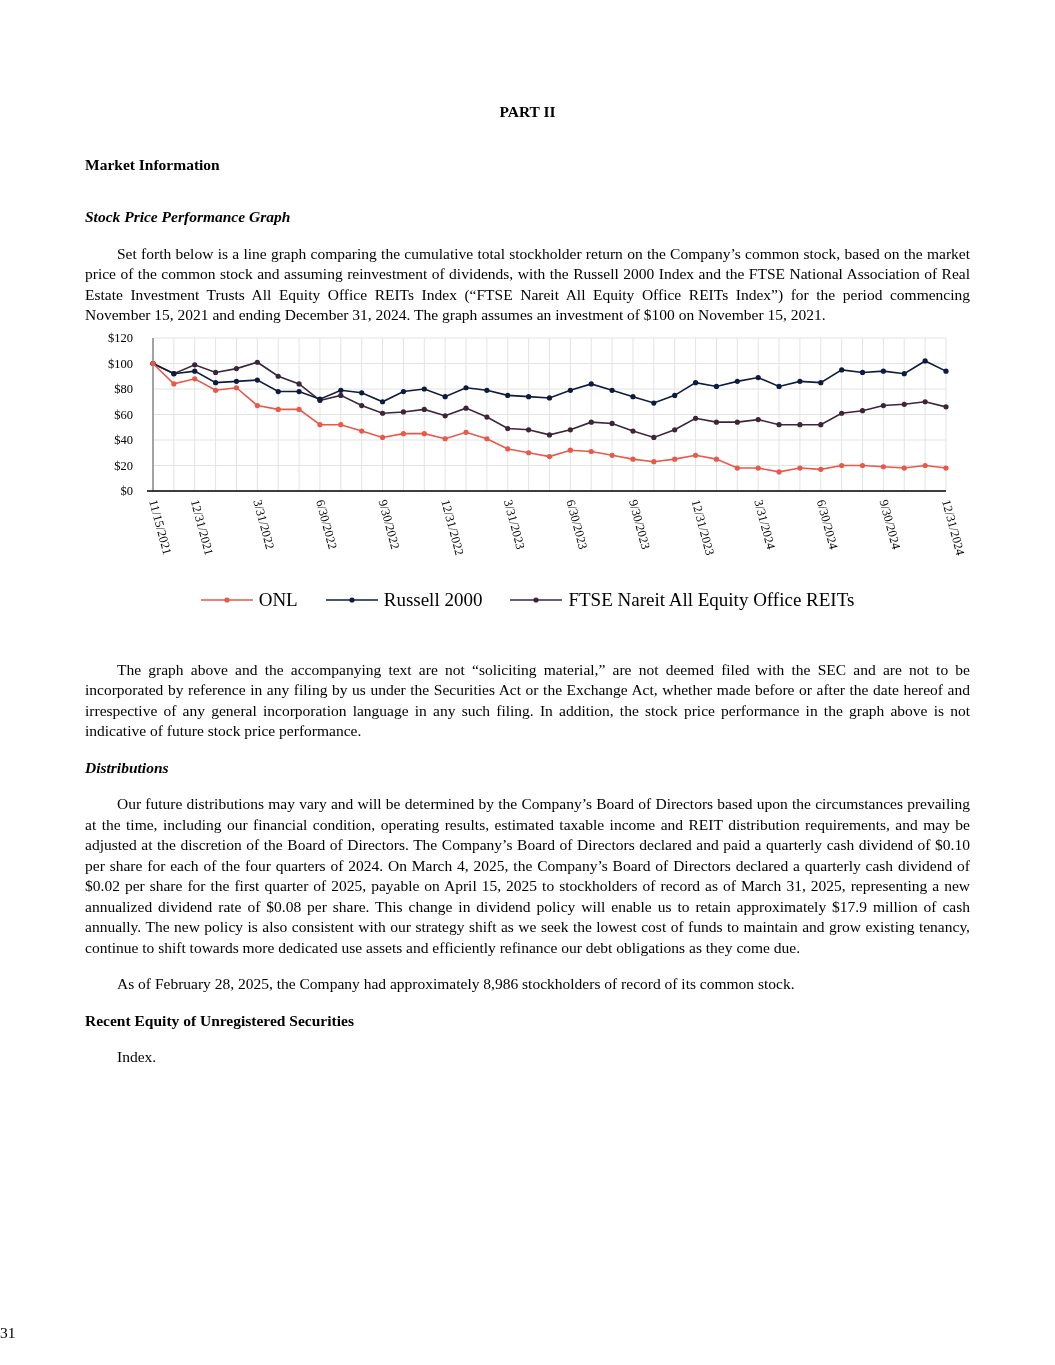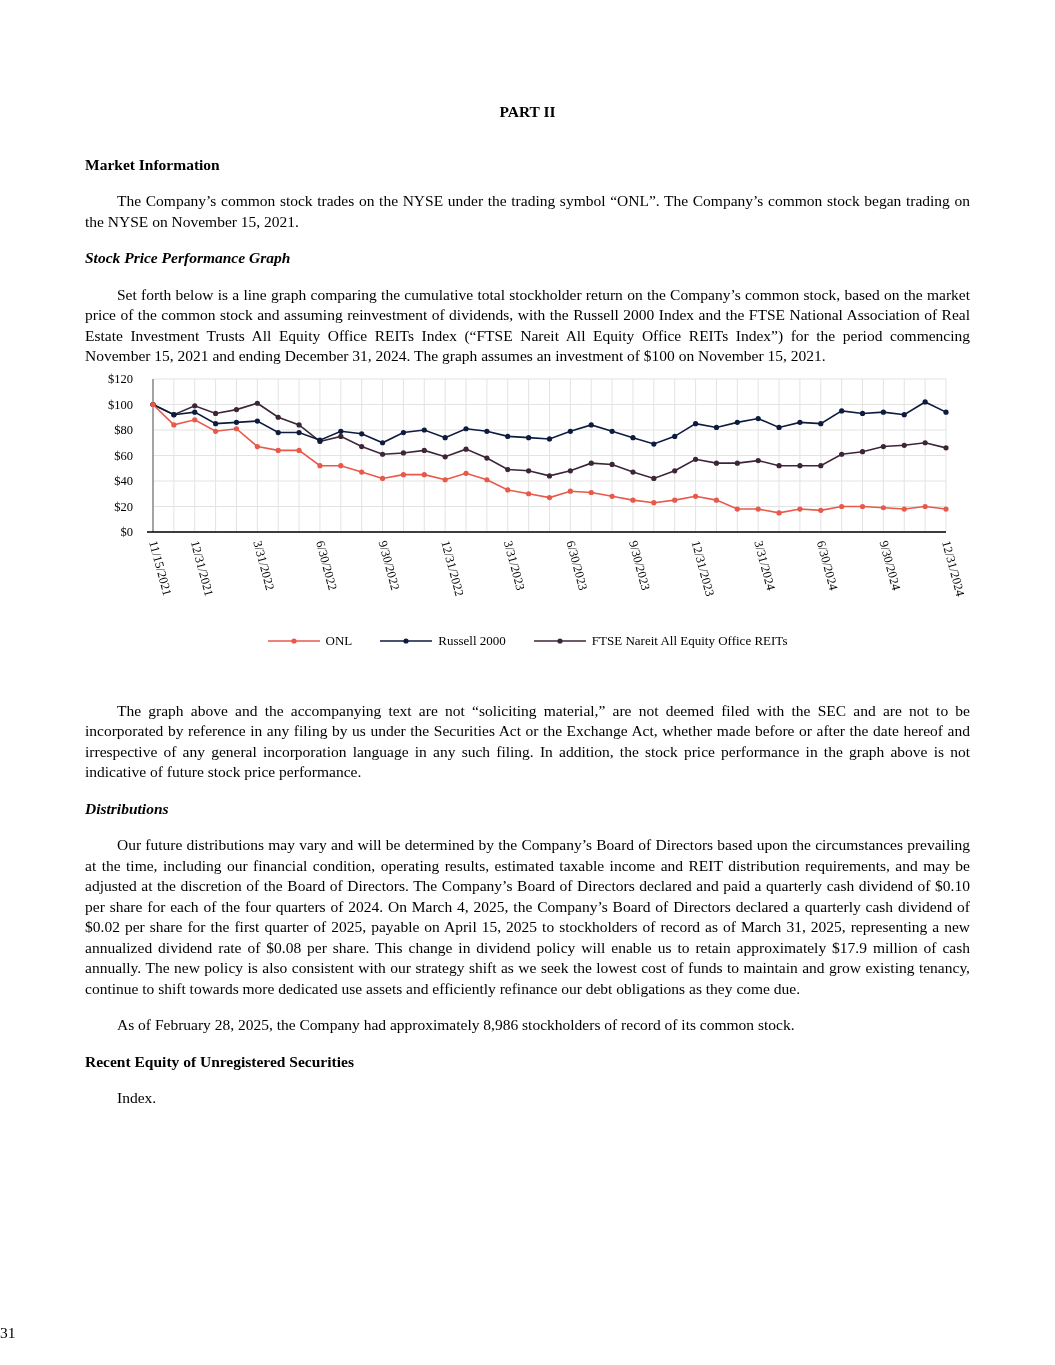--- a/index.html
+++ b/index.html
@@ -7,34 +7,33 @@
   .page { position: absolute; left: 85px; top: 102px; width: 885px; }
   .center { text-align: center; }
   .bold { font-weight: bold; }
   .bi { font-weight: bold; font-style: italic; }
   p { margin: 0; text-align: justify; }
   .indent { text-indent: 32px; }
   .gap { height: 16px; }
   .chart-title { text-align: center; font-weight: bold; margin-top: 24px; }
   .chart-wrap { position: relative; width: 885px; height: 320px; }
   svg text { font-family: "Liberation Serif", serif; }
-  .legend { position: absolute; top: 264px; left: 0; width: 885px; display: flex; justify-content: center; gap: 28px; font-size: 13px; }
+  .legend { position: absolute; top: 264px; left: 0; width: 885px; display: flex; justify-content: center; gap: 28px; font-size: 19px; }
   .legend-item { display: flex; align-items: center; gap: 6px; }
   .page-num { position: absolute; top: 1323px; left: 0; width: 1055px; }
 </style>
 </head>
 <body>
 
 <div class="page">
   <p class="center bold">PART II</p>
   <div class="gap"></div>
   <div class="gap"></div>
   <p class="bold">Market Information</p>
   <div class="gap"></div>
-  <p class="indent">The Company’s common stock trades on the NYSE under the trading symbol “ONL”. The Company’s common stock began trading on the NYSE on November 15, 2021.</p>
   <div class="gap"></div>
   <p class="bi">Stock Price Performance Graph</p>
   <div class="gap"></div>
   <p class="indent">Set forth below is a line graph comparing the cumulative total stockholder return on the Company’s common stock, based on the market price of the common stock and assuming reinvestment of dividends, with the Russell 2000 Index and the FTSE National Association of Real Estate Investment Trusts All Equity Office REITs Index (“FTSE Nareit All Equity Office REITs Index”) for the period commencing November 15, 2021 and ending December 31, 2024. The graph assumes an investment of $100 on November 15, 2021.</p>
 
   <div class="chart-wrap">
     <svg id="chart-svg" width="885" height="260">
         <line x1="68" x2="68" y1="12" y2="165" stroke="#e3e3e3" stroke-width="1"></line>
         <line x1="88.86842105263158" x2="88.86842105263158" y1="12" y2="165" stroke="#e3e3e3" stroke-width="1"></line>
         <line x1="109.73684210526315" x2="109.73684210526315" y1="12" y2="165" stroke="#e3e3e3" stroke-width="1"></line>

